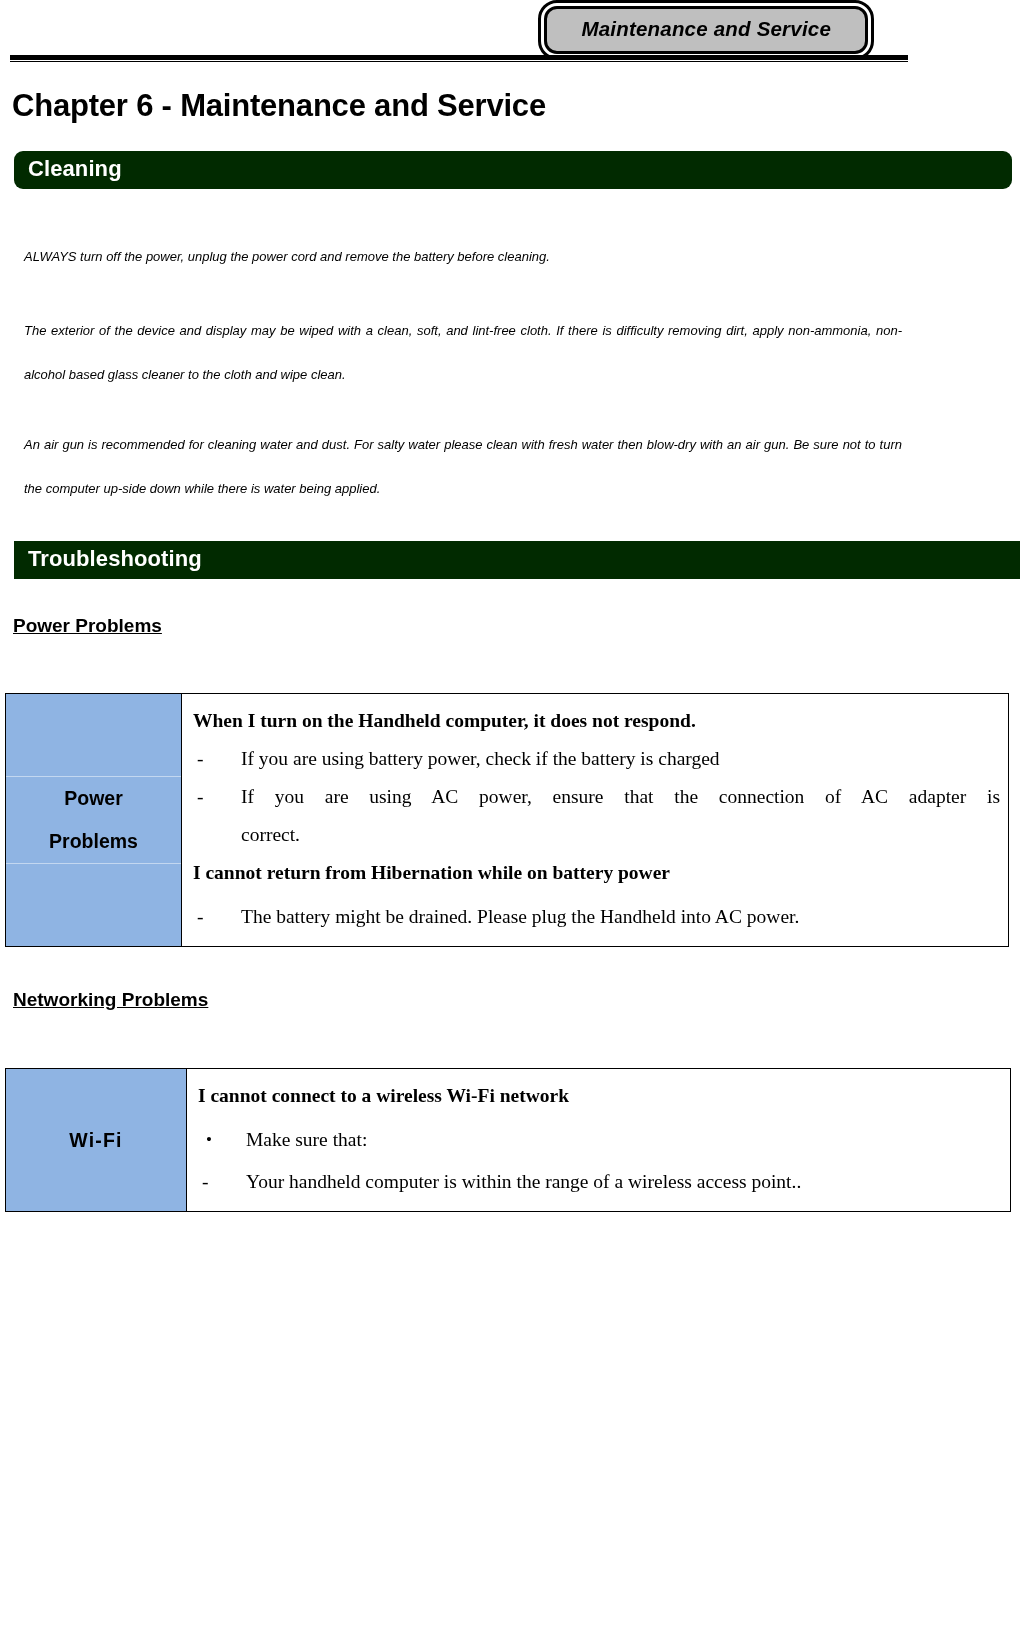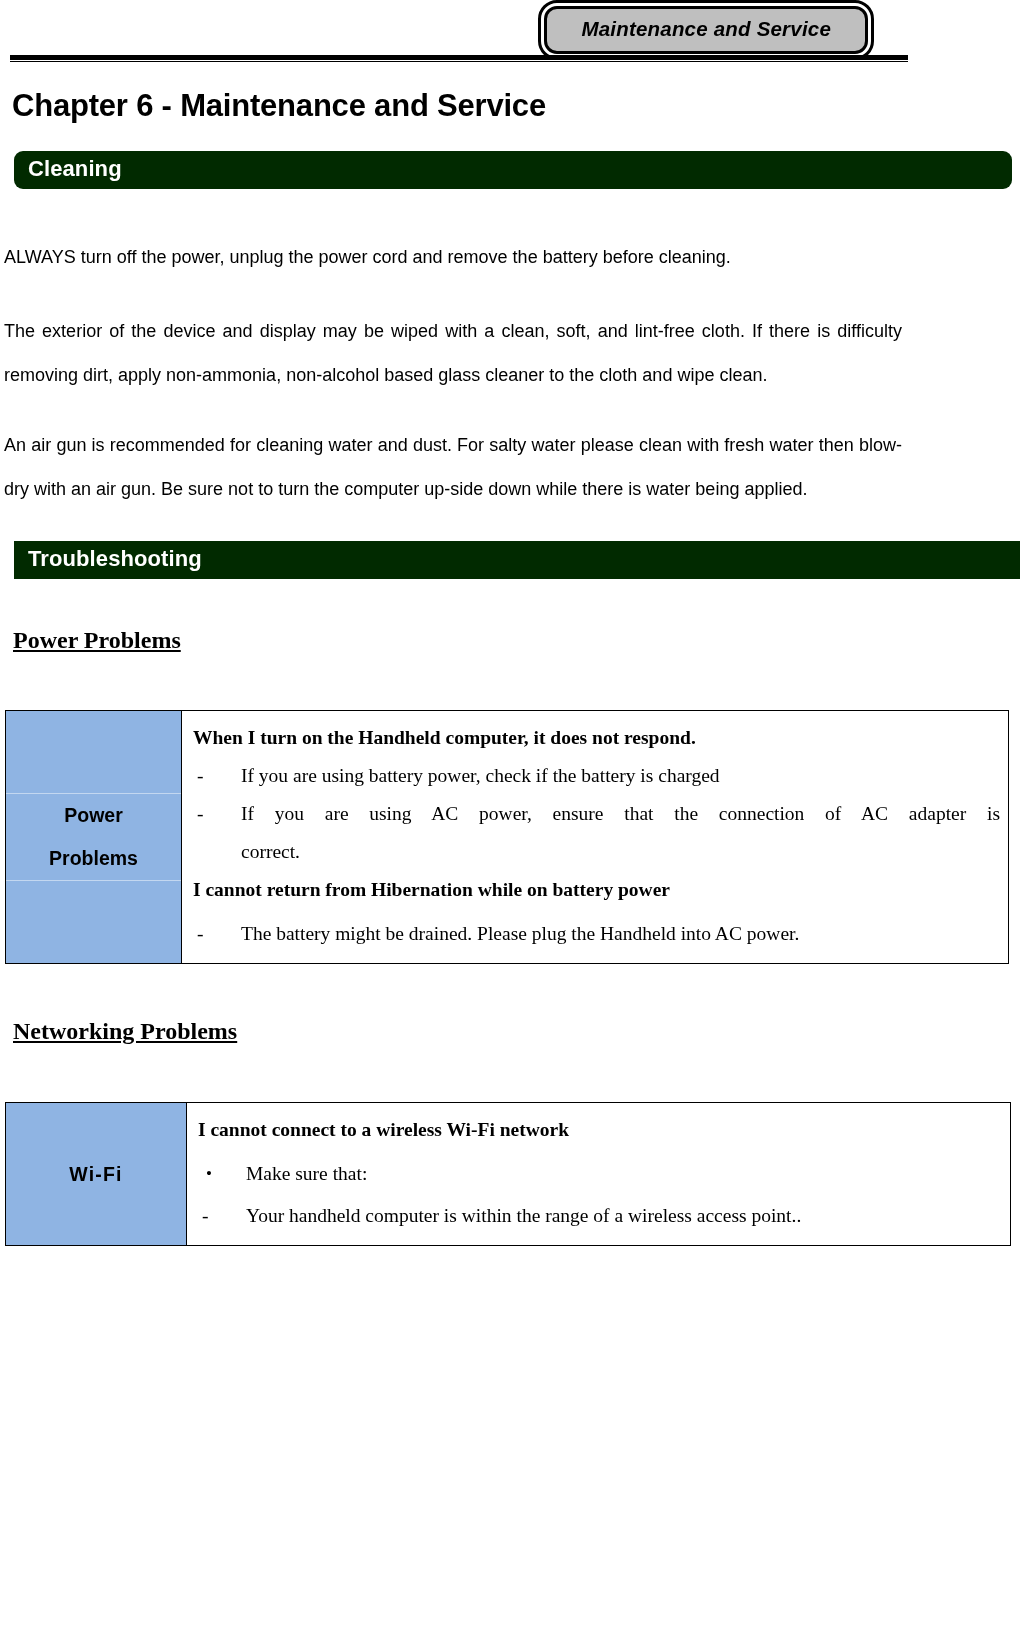--- a/index.html
+++ b/index.html
@@ -81,38 +81,38 @@
     width: 998px;
     border-radius: 9px;
   }
   .section-bar.troubleshooting {
     margin: 0 0 0 14px;
     width: 1006px;
   }
 
   
   .para {
-    margin: 0 14px 0 4px;
-    font-size: 18px;
+    margin: 0 14px 0 24px;
+    font-size: 13px;
     line-height: 44px;
     text-align: justify;
     text-justify: inter-word;
+    font-style: italic;
   }
   .spacer-46 { height: 46px; }
   .spacer-30 { height: 30px; }
   .spacer-26 { height: 26px; }
 
   
   .subhead {
-    margin: 12px 0 0 13px;
-    font-size: 24px;
+    margin: 0 0 0 13px;
+    font-size: 19px;
     font-weight: bold;
     text-decoration: underline;
     display: inline-block;
-    font-family: Liberation Serif, serif;
   }
 
   
   .tbl {
     border-collapse: collapse;
     table-layout: fixed;
     margin-left: 5px;
     border: 1.5px solid #000000;
   }
   .tbl td {

